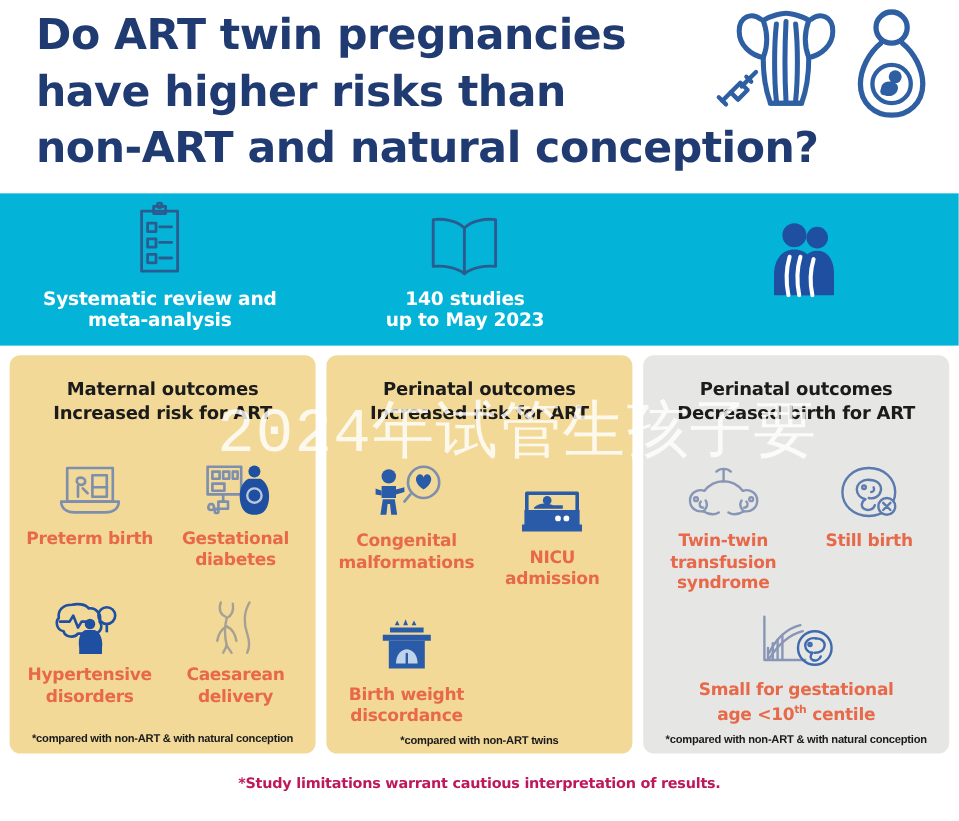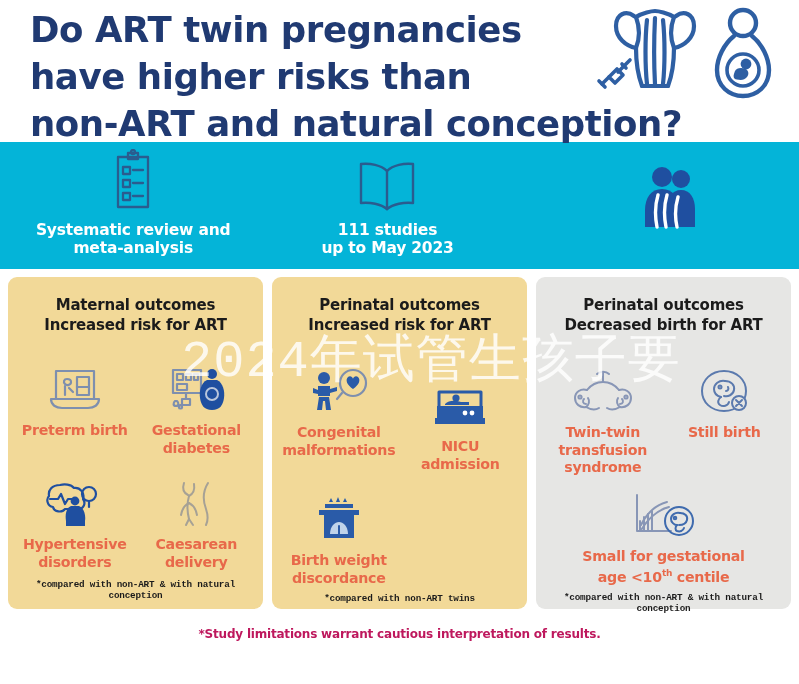--- a/index.html
+++ b/index.html
@@ -11,21 +11,21 @@
     width: 799px;
     height: 684px;
     font-family: "Liberation Sans", sans-serif;
     overflow: hidden;
     position: relative;
   }
 
   
   #header {
     position: relative;
-    height: 142px;
+    height: 161px;
     background: #ffffff;
     box-sizing: border-box;
     padding: 6px 0 0 30px;
   }
   #header-title {
     font-size: 35.5px;
     line-height: 47px;
     font-weight: bold;
     color: #203A72;
     letter-spacing: -0.4px;
@@ -139,21 +139,21 @@
     letter-spacing: -0.25px;
   }
   .cell-label .ln { display: block; }
   sup { font-size: 9px; vertical-align: super; }
 
   .panel-foot {
     text-align: center;
     font-size: 9.3px;
     font-weight: bold;
     color: #1B1B1B;
-    font-family: Liberation Mono, monospace;
+    font-family: Liberation Sans, sans-serif;
     letter-spacing: -0.2px;
     padding-bottom: 8px;
   }
 
   
   #panel-maternal .grid { padding-top: 20px; }
   #panel-maternal .cell:nth-child(1) .cell-label,
   #panel-maternal .cell:nth-child(2) .cell-label { }
   #panel-maternal .row2 { margin-top: 14px; }
   #panel-perinatal-inc .row2 { margin-top: 14px; }
@@ -255,21 +255,21 @@
 
   <div class="stat" id="stat-2">
     <div class="stat-icon">
       <svg width="62" height="52" viewBox="0 0 62 52" fill="none" stroke="#2A5C8F" stroke-width="2.4" stroke-linecap="round" stroke-linejoin="round">
         <path d="M31 12 C25 6, 14 4, 5 5 V44 C14 43, 25 45, 31 50"></path>
         <path d="M31 12 C37 6, 48 4, 57 5 V44 C48 43, 37 45, 31 50"></path>
         <path d="M31 12 V50"></path>
       </svg>
     </div>
     <div class="stat-label">
-      <span class="ln">111 studies</span>
+      <span class="ln">140 studies</span>
       <span class="ln">up to May 2023</span>
     </div>
   </div>
 
   <div class="stat" id="stat-3">
     <div class="stat-icon">
       <svg width="56" height="64" viewBox="0 0 56 64" fill="none">
         <g fill="#1F4FA0">
           <circle cx="20" cy="12" r="10"></circle>
           <path d="M20 24 C9 24, 3 33, 3 45 V62 H37 V45 C37 33, 31 24, 20 24 Z"></path>

